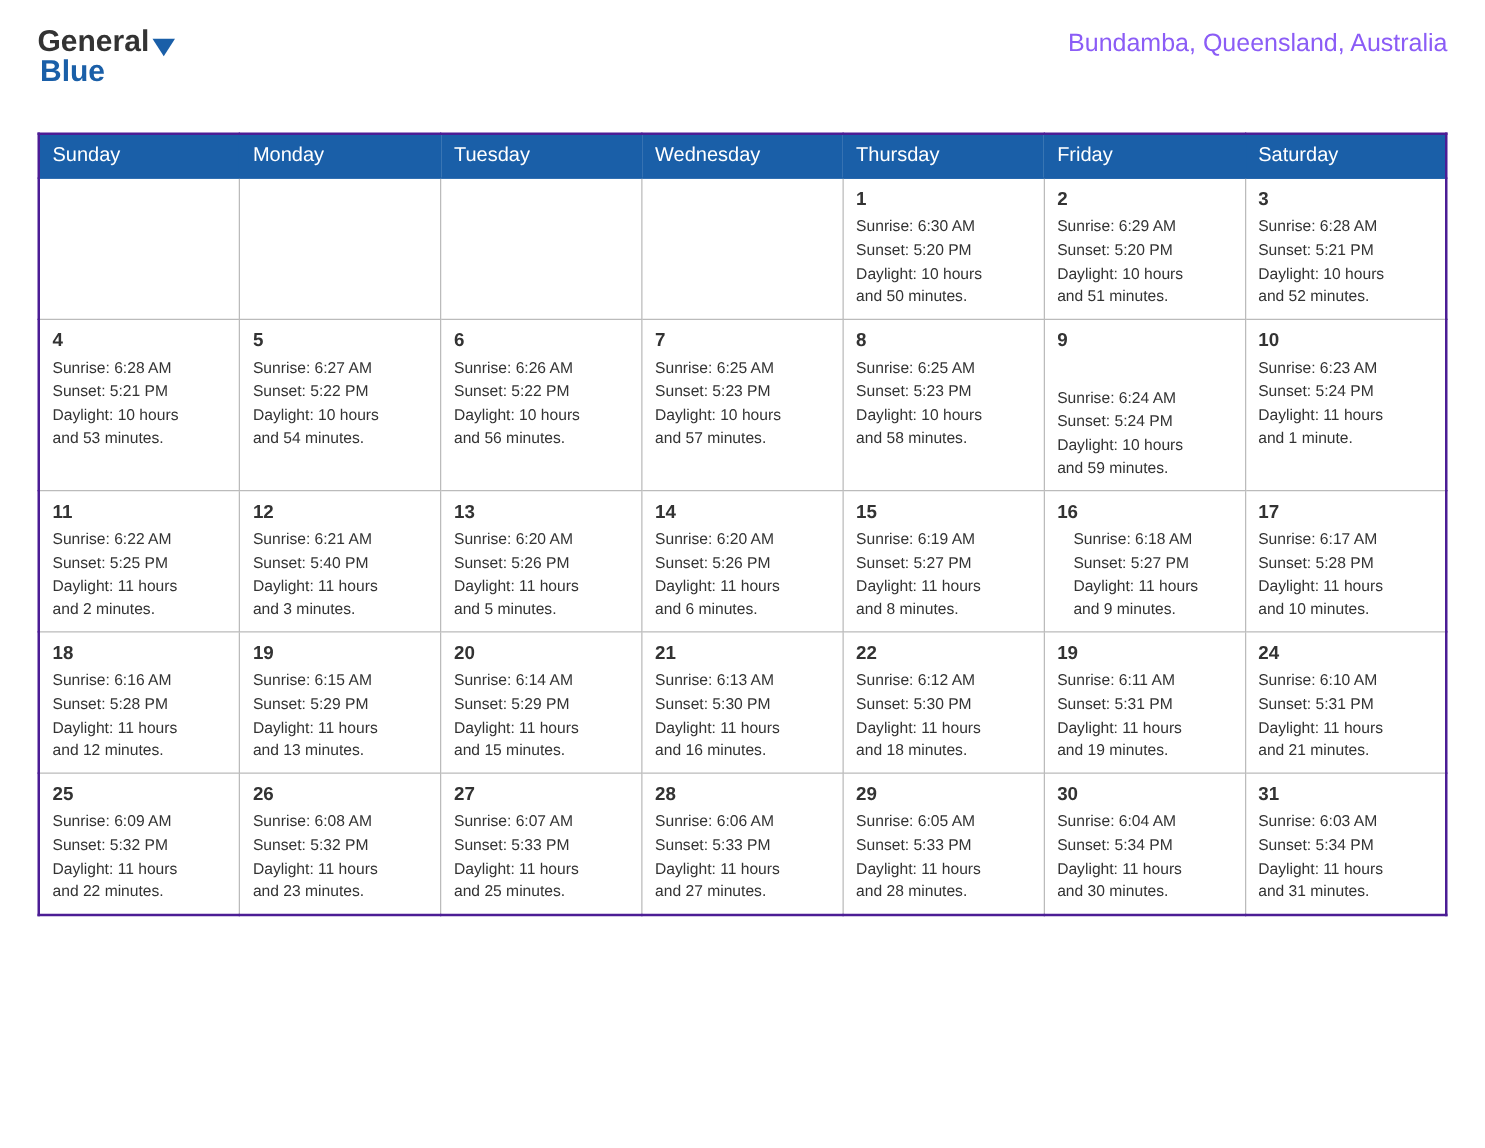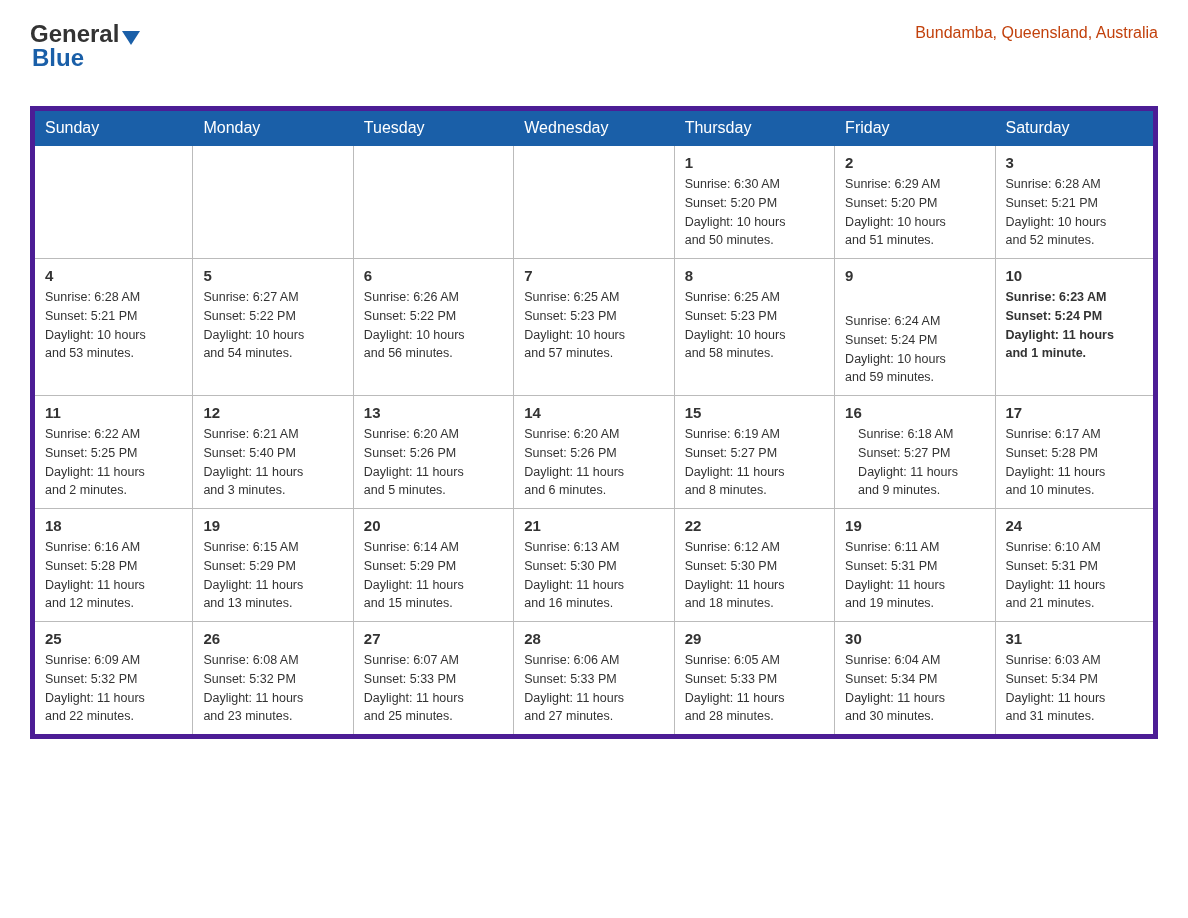--- a/index.html
+++ b/index.html
@@ -20,29 +20,29 @@
     .title-section {
       text-align: right;
     }
     .month-title {
       font-size: 48px;
       font-weight: 300;
       color: #333;
       line-height: 1.1;
     }
     .location {
-      font-size: 16px;
-      color: #c2410c;
+      font-size: 20px;
+      color: #8b5cf6;
       margin-top: 4px;
       text-align: center;
     }
     .calendar {
       width: 100%;
       border-collapse: collapse;
-      border: 5px solid #4c1d95;
+      border: 2px solid #4c1d95;
     }
     .calendar th {
       background-color: #1a5fa8;
       color: #fff;
       padding: 8px 10px;
       text-align: left;
       font-size: 16px;
       font-weight: normal;
       border: 1px solid #1a5fa8;
     }
@@ -186,21 +186,21 @@
         </td>
         <td>
           <span class="day-number">9</span>
           <div class="day-info" style="white-space: pre-line; margin-top: 28px;">Sunrise: 6:24 AM
 Sunset: 5:24 PM
 Daylight: 10 hours
 and 59 minutes.</div>
         </td>
         <td>
           <span class="day-number">10</span>
-          <div class="day-info" style="white-space: pre-line; font-weight: bold;">Sunrise: 6:23 AM
+          <div class="day-info" style="white-space: pre-line;">Sunrise: 6:23 AM
 Sunset: 5:24 PM
 Daylight: 11 hours
 and 1 minute.</div>
         </td>
       </tr>
       <tr>
         <td>
           <span class="day-number">11</span>
           <div class="day-info" style="white-space: pre-line;">Sunrise: 6:22 AM
 Sunset: 5:25 PM

